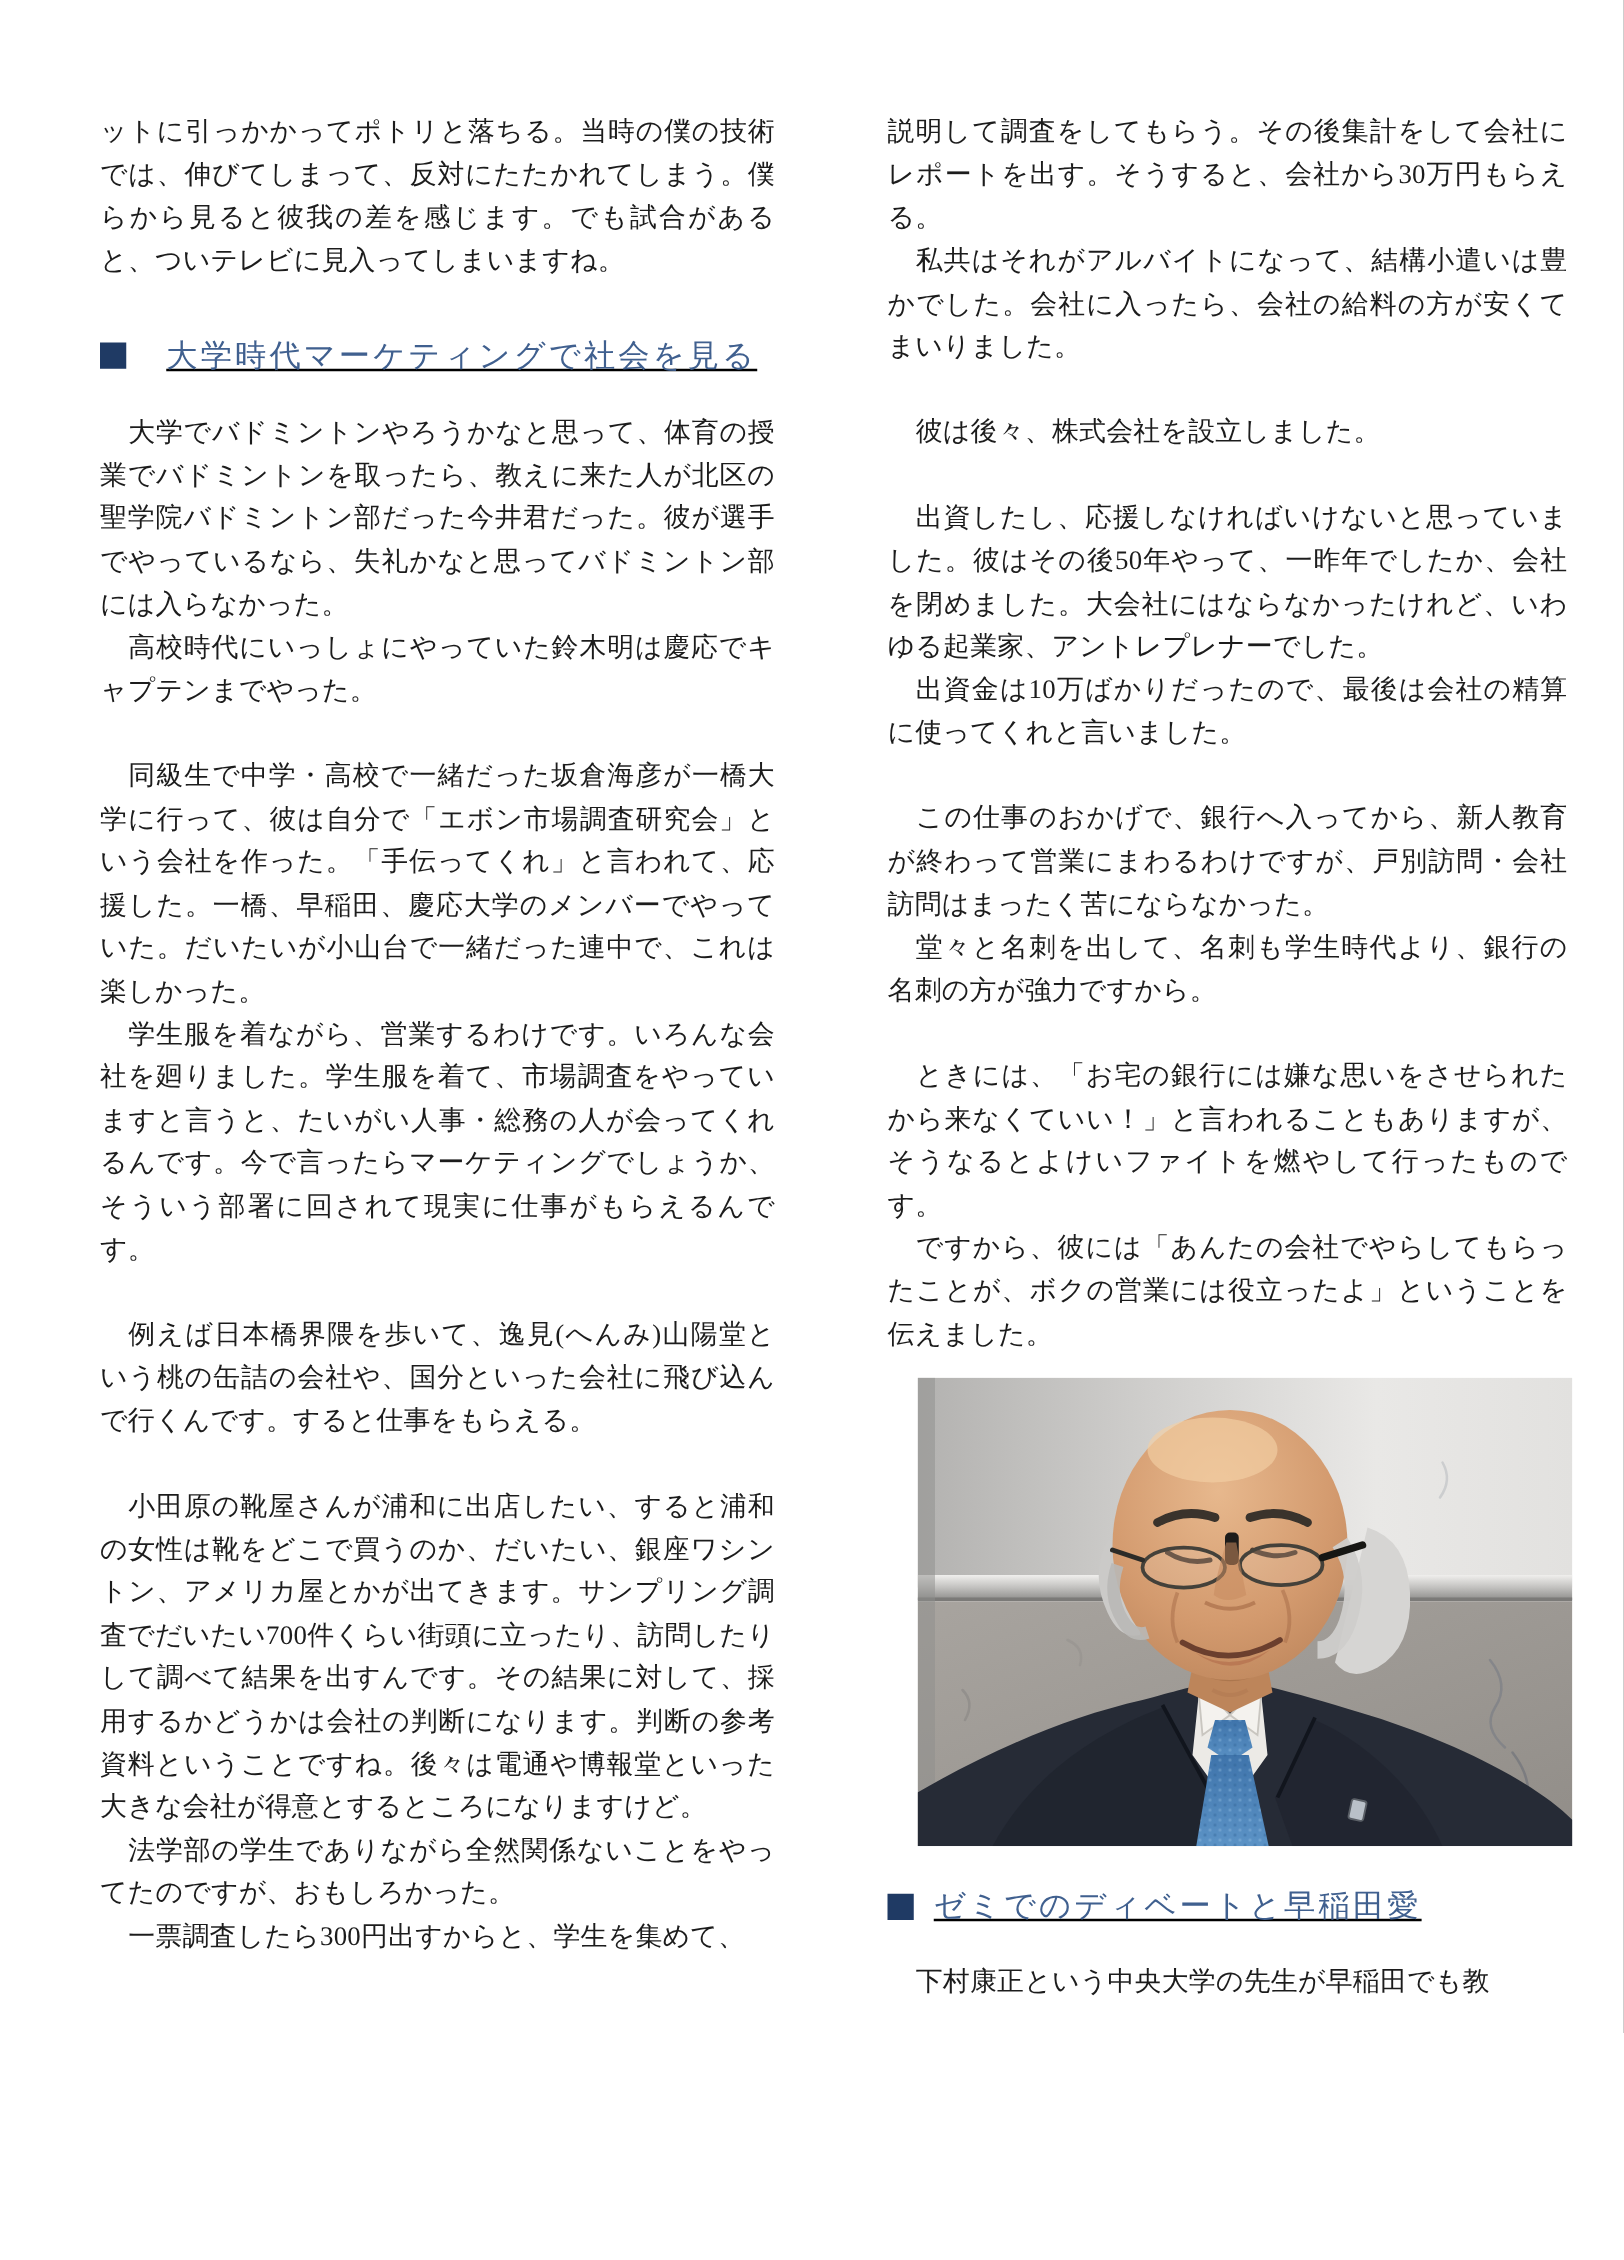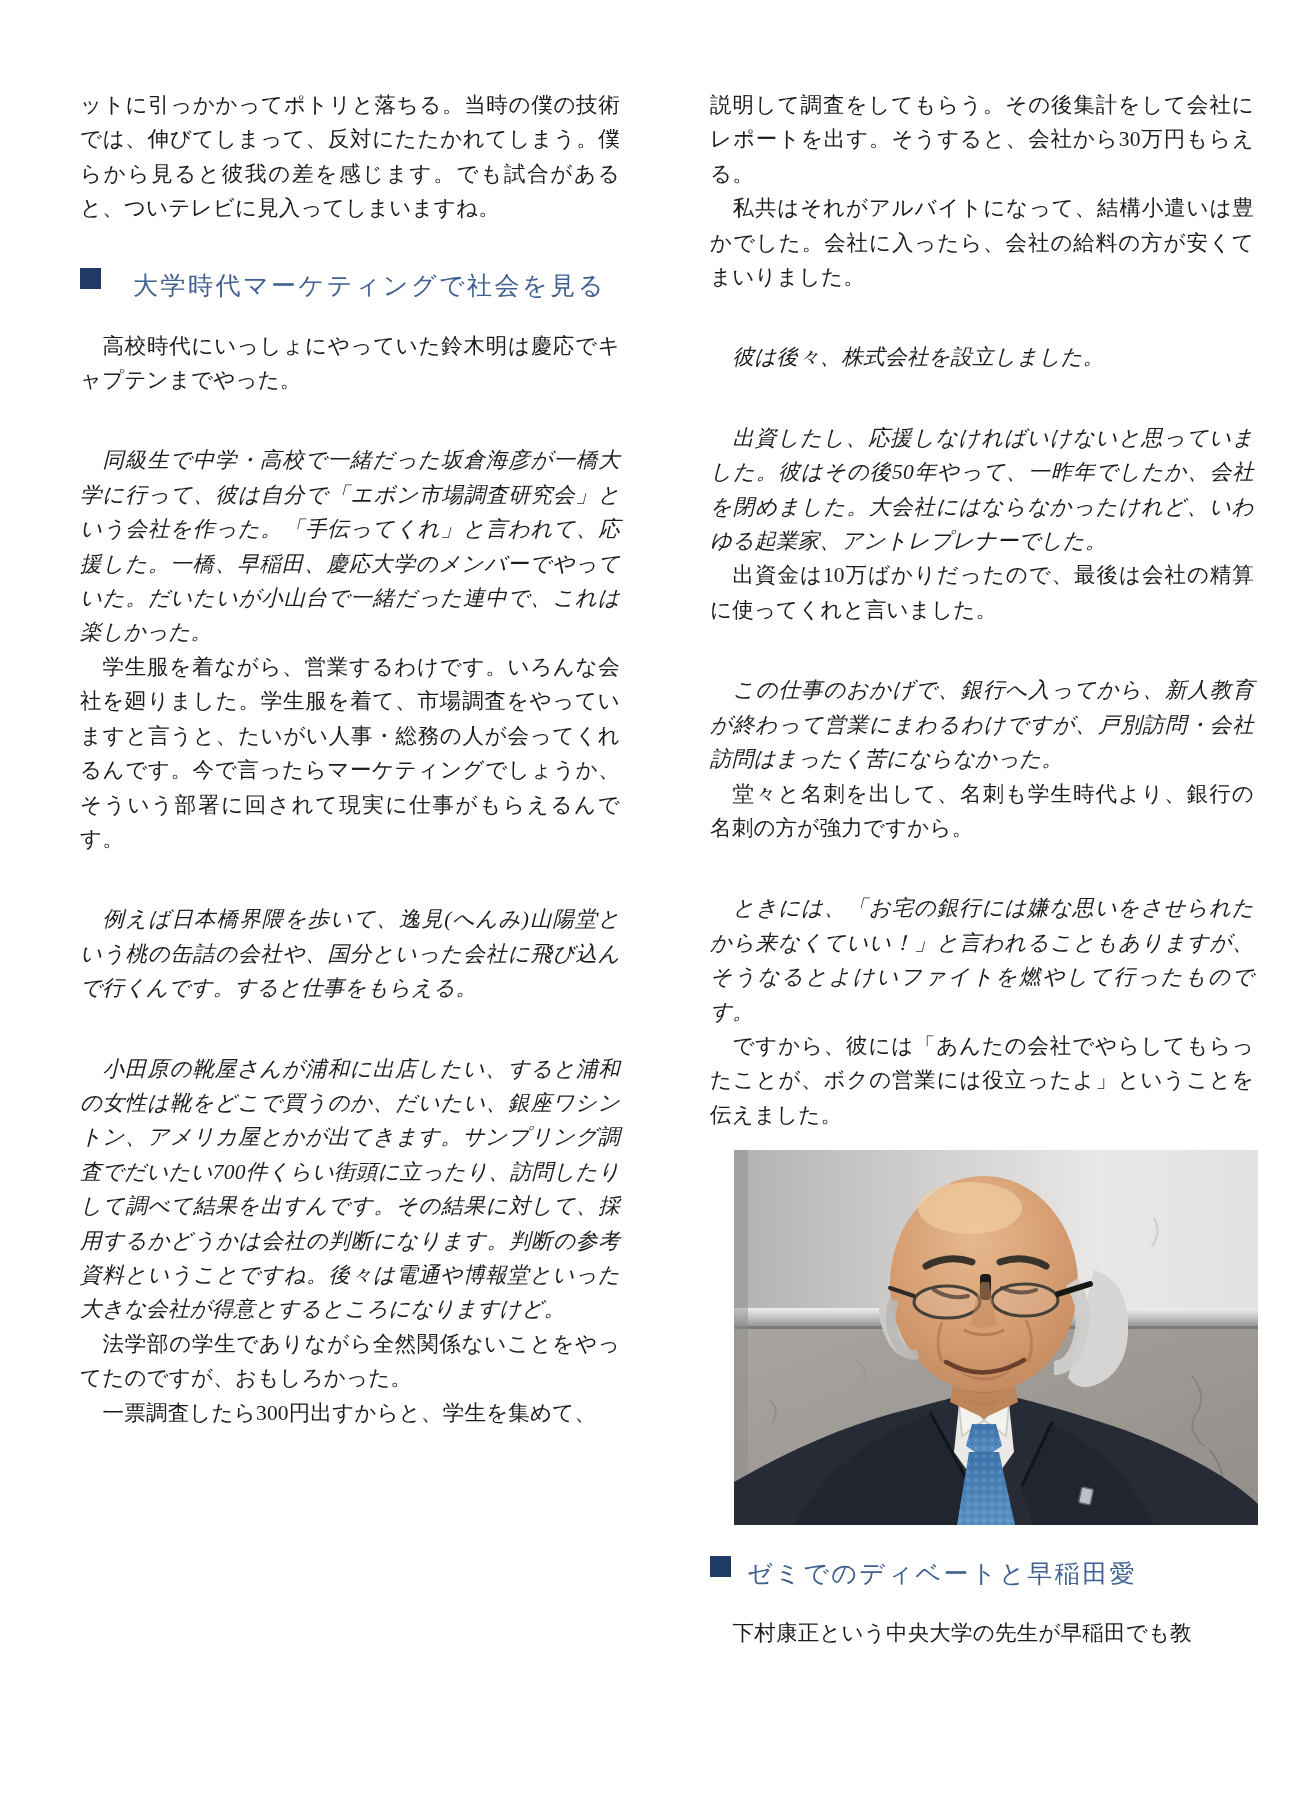--- a/index.html
+++ b/index.html
@@ -17,24 +17,25 @@
   .para{
     margin:0;
     font-size:21.5px;
     line-height:34.4px;
     color:#1c1c1c;
     text-align:justify;
     text-indent:1.05em;
     letter-spacing:0.2px;
   }
   .no-indent{text-indent:0;}
-  .gap{margin-top:46px;font-style:italic;}
+  .gap{margin-top:34px;}
   .sec-heading{
-    display:flex;gap:32px;
+    display:flex;align-items:center;gap:32px;
     margin:42px 0 27px 0;
+    text-decoration:underline;
   }
   .sec-heading.second{margin:31px 0 26px 0;gap:16px;}
   .h-square{width:21px;height:21px;background:#1f3a64;flex:0 0 auto;}
   .h-text{
     font-family:"Liberation Sans","DejaVu Sans",sans-serif;
     font-size:25px;line-height:34px;color:#40608f;letter-spacing:2.5px;
     white-space:nowrap;
   }
   .photo-wrap{
     margin:18px 0 0 24px;
@@ -49,20 +50,21 @@
 <div class="page">
 
   <div class="col col-left">
     <p class="para no-indent">ットに引っかかってポトリと落ちる。当時の僕の技術では、伸びてしまって、反対にたたかれてしまう。僕らから見ると彼我の差を感じます。でも試合があると、ついテレビに見入ってしまいますね。</p>
 
     <div class="sec-heading">
       <span class="h-square"></span>
       <span class="h-text">大学時代マーケティングで社会を見る</span>
     </div>
 
+    <p class="para">大学でバドミントンやろうかなと思って、体育の授業でバドミントンを取ったら、教えに来た人が北区の聖学院バドミントン部だった今井君だった。彼が選手でやっているなら、失礼かなと思ってバドミントン部には入らなかった。</p>
     <p class="para">高校時代にいっしょにやっていた鈴木明は慶応でキャプテンまでやった。</p>
     <p class="para gap">同級生で中学・高校で一緒だった坂倉海彦が一橋大学に行って、彼は自分で「エボン市場調査研究会」という会社を作った。「手伝ってくれ」と言われて、応援した。一橋、早稲田、慶応大学のメンバーでやっていた。だいたいが小山台で一緒だった連中で、これは楽しかった。</p>
     <p class="para">学生服を着ながら、営業するわけです。いろんな会社を廻りました。学生服を着て、市場調査をやっていますと言うと、たいがい人事・総務の人が会ってくれるんです。今で言ったらマーケティングでしょうか、そういう部署に回されて現実に仕事がもらえるんです。</p>
     <p class="para gap">例えば日本橋界隈を歩いて、逸見(へんみ)山陽堂という桃の缶詰の会社や、国分といった会社に飛び込んで行くんです。すると仕事をもらえる。</p>
     <p class="para gap">小田原の靴屋さんが浦和に出店したい、すると浦和の女性は靴をどこで買うのか、だいたい、銀座ワシントン、アメリカ屋とかが出てきます。サンプリング調査でだいたい700件くらい街頭に立ったり、訪問したりして調べて結果を出すんです。その結果に対して、採用するかどうかは会社の判断になります。判断の参考資料ということですね。後々は電通や博報堂といった大きな会社が得意とするところになりますけど。</p>
     <p class="para">法学部の学生でありながら全然関係ないことをやってたのですが、おもしろかった。</p>
     <p class="para">一票調査したら300円出すからと、学生を集めて、</p>
   </div>
 
   <div class="col col-right">

